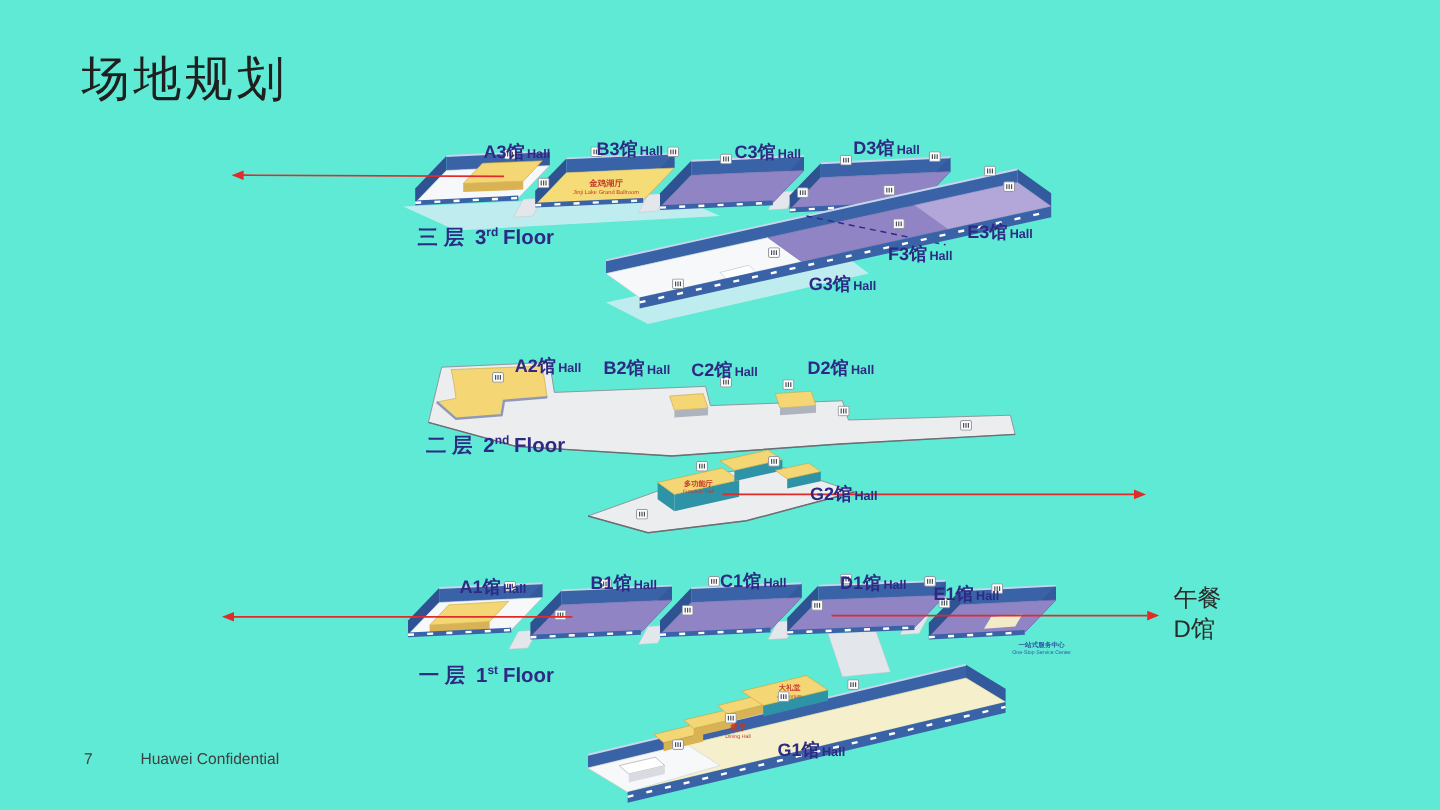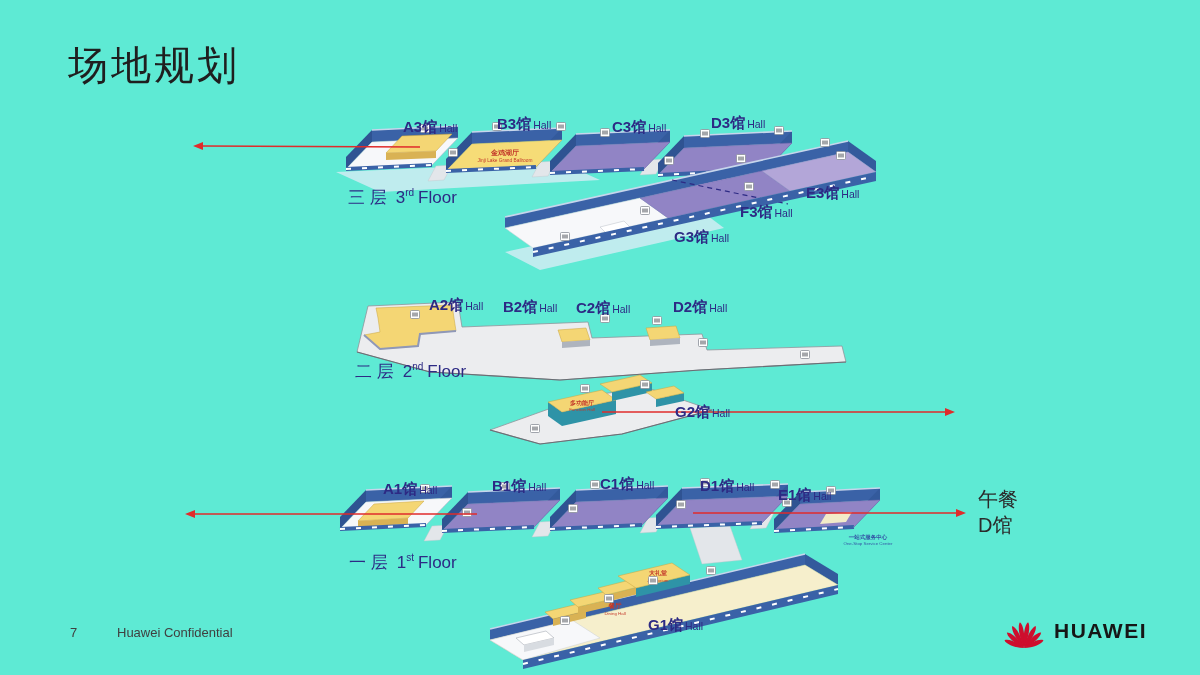--- a/index.html
+++ b/index.html
@@ -2,25 +2,25 @@
 <html><head>
 <meta charset="utf-8">
 <style>
   html,body{margin:0;padding:0;background:#fff;}
   .slide{position:relative;width:1200px;height:675px;background:#5eead4;overflow:hidden;
          font-family:"Liberation Sans","DejaVu Sans",sans-serif;padding-left:32px;}
   .title{position:absolute;left:68px;top:38px;font-size:40px;font-weight:500;
          color:#1f1f1f;letter-spacing:3px;}
   .map-svg{position:absolute;left:0;top:0;z-index:1;}
   .callout{position:absolute;z-index:3;font-size:20px;line-height:26px;color:#2b2b2b;white-space:nowrap;}
-  .floor-label{position:absolute;z-index:3;color:#2D2A84;font-weight:normal;font-size:17px;white-space:nowrap;}
+  .floor-label{position:absolute;z-index:3;color:#2D2A84;font-weight:bold;font-size:17px;white-space:nowrap;}
   .floor-label .num{margin-left:9px;}
   .floor-label sup{font-size:10px;}
   .floor-label .word{margin-left:4px;}
-  .hall-label{position:absolute;z-index:3;color:#2D2A84;font-weight:normal;font-size:15px;white-space:nowrap;}
+  .hall-label{position:absolute;z-index:3;color:#2D2A84;font-weight:bold;font-size:15px;white-space:nowrap;}
   .hall-label .suffix{font-size:10.5px;margin-left:2px;}
   .footer{position:absolute;z-index:3;top:625px;font-size:13px;color:#404040;}
   .footer.pg{left:70px;}
   .footer.conf{left:117px;}
   .logo{position:absolute;z-index:3;left:1002px;top:611px;display:flex;align-items:center;}
   .logo .wordmark{margin-left:8px;font-size:21px;font-weight:bold;letter-spacing:1.5px;color:#161616;}
   svg text{font-family:"Liberation Sans","DejaVu Sans",sans-serif;}
   .ann-cn{font-size:7px;font-weight:bold;fill:#C3392B;text-anchor:middle;}
   .ann-en{font-size:4.8px;fill:#C3392B;text-anchor:middle;}
   .ann-cn.blue{fill:#3355A5;font-size:5.5px;}
@@ -348,31 +348,14 @@
   </div>
 
   <div class="callout" style="left:978px;top:486px">
     <div>午餐</div>
     <div>D馆</div>
   </div>
 
   <div class="footer pg">7</div>
   <div class="footer conf">Huawei Confidential</div>
 
-  <div class="logo">
-    <svg width="44" height="40" viewBox="0 0 44 40">
-      <g transform="translate(22,37)">
-        <g fill="#CE0E2D">
-          <path transform="rotate(-68)" d="M0 0 C-3.2 -9 -3 -18 0 -21 C3 -18 3.2 -9 0 0 Z"></path>
-          <path transform="rotate(-48)" d="M0 0 C-3.2 -10 -3 -20 0 -23 C3 -20 3.2 -10 0 0 Z"></path>
-          <path transform="rotate(-28)" d="M0 0 C-3.2 -11 -3 -22 0 -25 C3 -22 3.2 -11 0 0 Z"></path>
-          <path transform="rotate(-9)" d="M0 0 C-3.2 -12 -3 -23 0 -26 C3 -23 3.2 -12 0 0 Z"></path>
-          <path transform="rotate(9)" d="M0 0 C-3.2 -12 -3 -23 0 -26 C3 -23 3.2 -12 0 0 Z"></path>
-          <path transform="rotate(28)" d="M0 0 C-3.2 -11 -3 -22 0 -25 C3 -22 3.2 -11 0 0 Z"></path>
-          <path transform="rotate(48)" d="M0 0 C-3.2 -10 -3 -20 0 -23 C3 -20 3.2 -10 0 0 Z"></path>
-          <path transform="rotate(68)" d="M0 0 C-3.2 -9 -3 -18 0 -21 C3 -18 3.2 -9 0 0 Z"></path>
-        </g>
-      </g>
-    </svg>
-    <span class="wordmark">HUAWEI</span>
-  </div>
 
 </div>
 
 </body></html>

